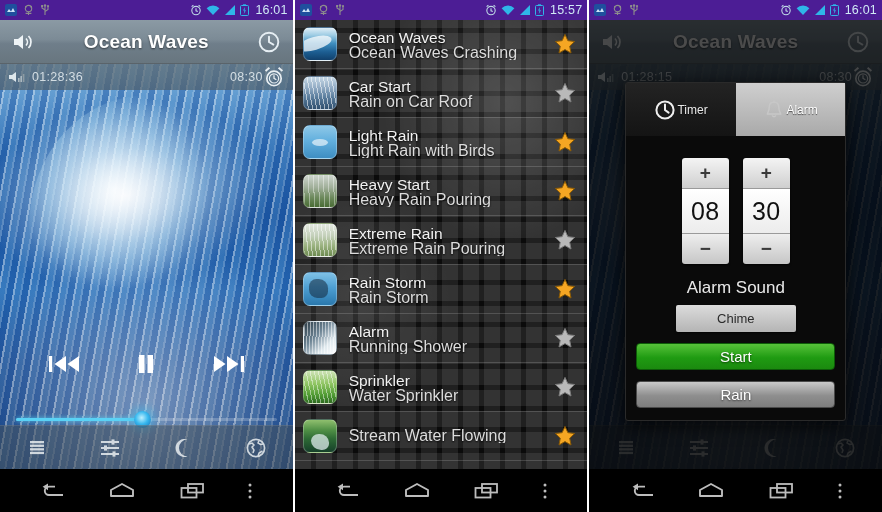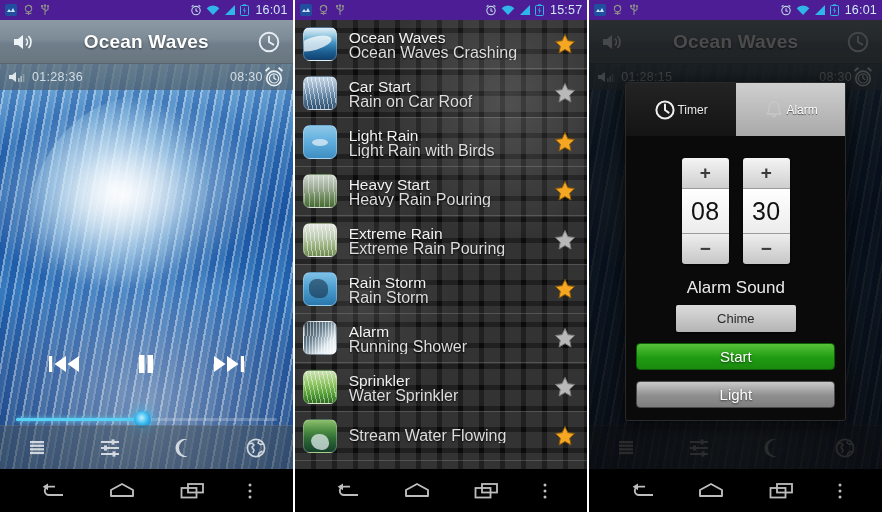--- a/index.html
+++ b/index.html
@@ -652,21 +652,21 @@
           <div class="st-btn">+</div>
           <div class="st-val">30</div>
           <div class="st-btn bot">−</div>
         </div>
       </div>
 
       <div class="snd-label">Alarm Sound</div>
       <div class="snd-box">Chime</div>
 
       <div class="dlg-btn start">Start</div>
-      <div class="dlg-btn close">Light</div>
+      <div class="dlg-btn close">Rain</div>
     </div>
 
     <div class="navbar">
       <span class="ic"><svg width="26" height="20" viewBox="0 0 26 20">
             <path d="M24 14 H10 A4.2 4.2 0 0 1 10 5.6 H16" stroke="#bdbdbd" stroke-width="1.9" fill="none"></path>
             <path d="M9 2.4 L3.6 5.8 L9 9.2 Z" fill="#bdbdbd"></path>
           </svg></span>
       <span class="ic"><svg width="28" height="20" viewBox="0 0 28 20">
             <path d="M3 15 H25 V9 L14 3 L3 9 Z" stroke="#bdbdbd" stroke-width="1.9" fill="none" stroke-linejoin="round"></path>
           </svg></span>

